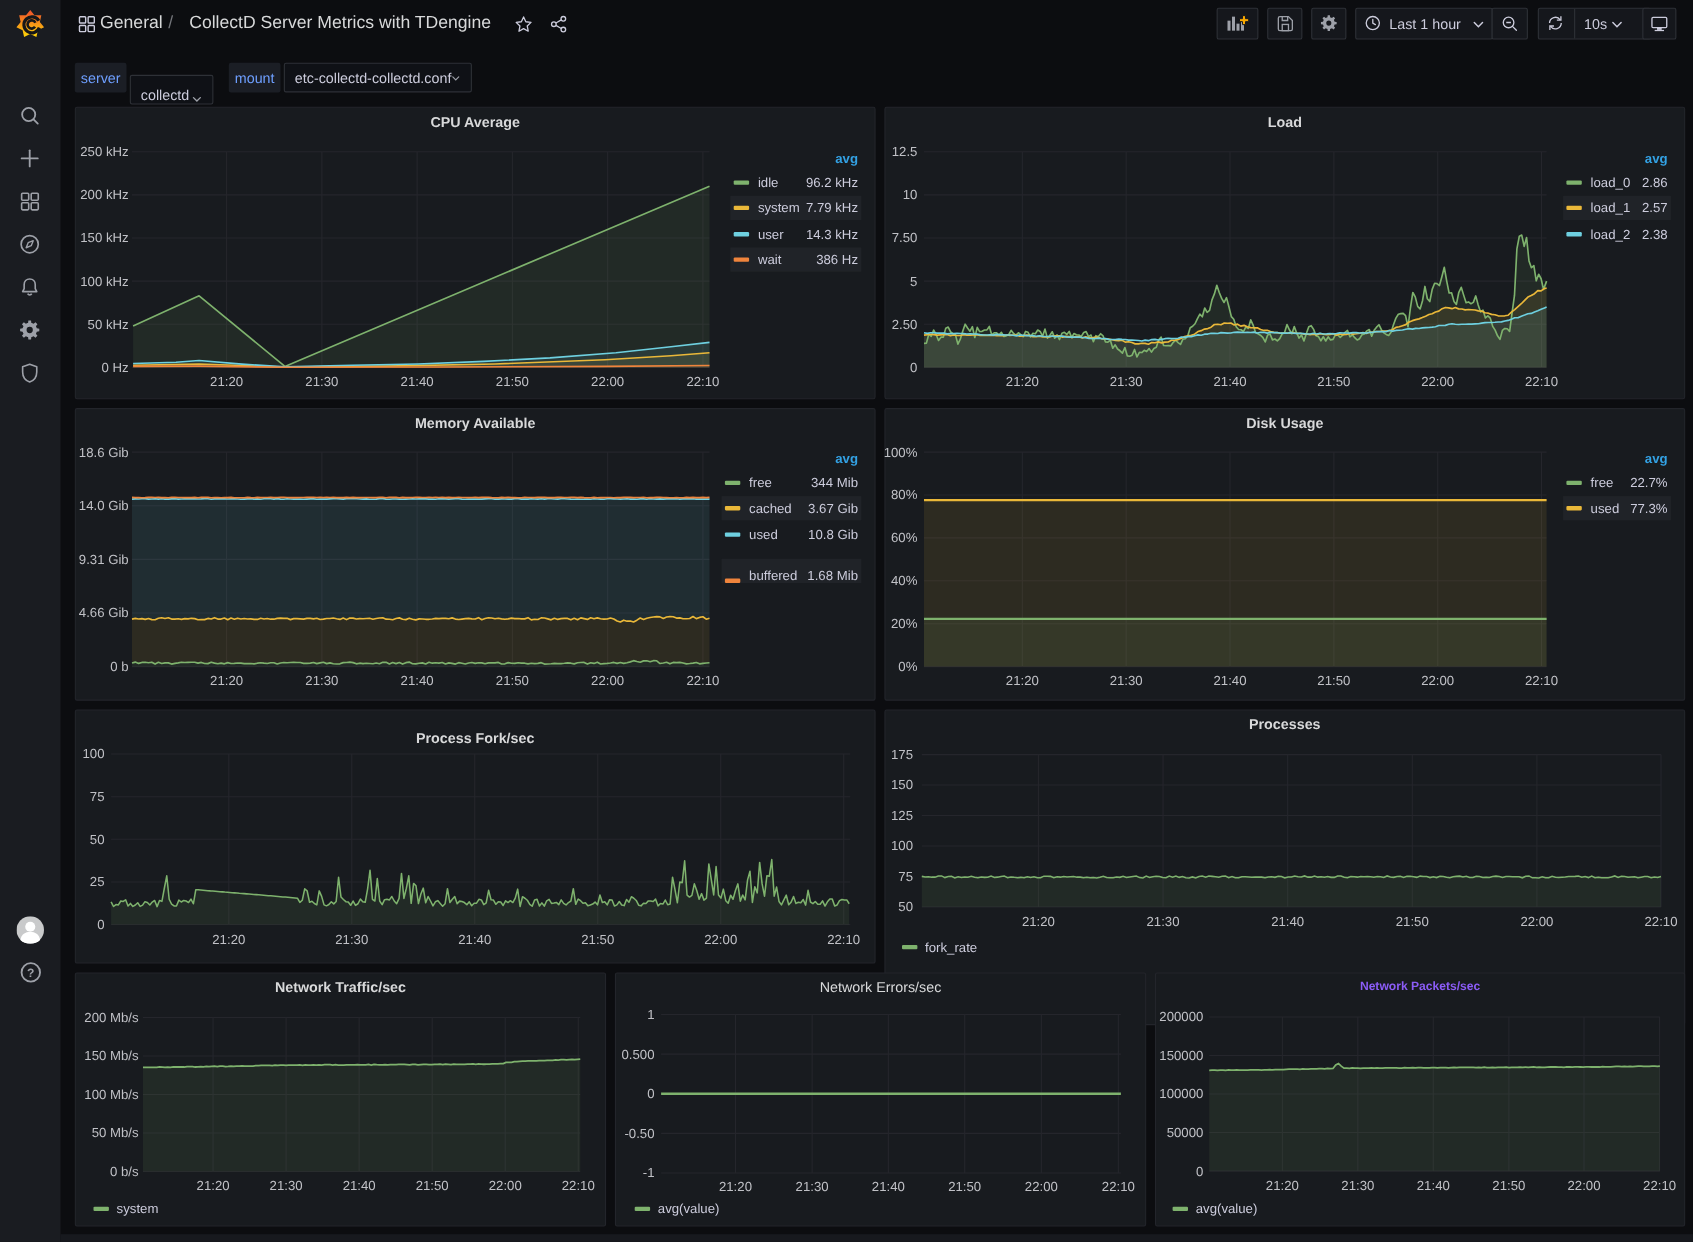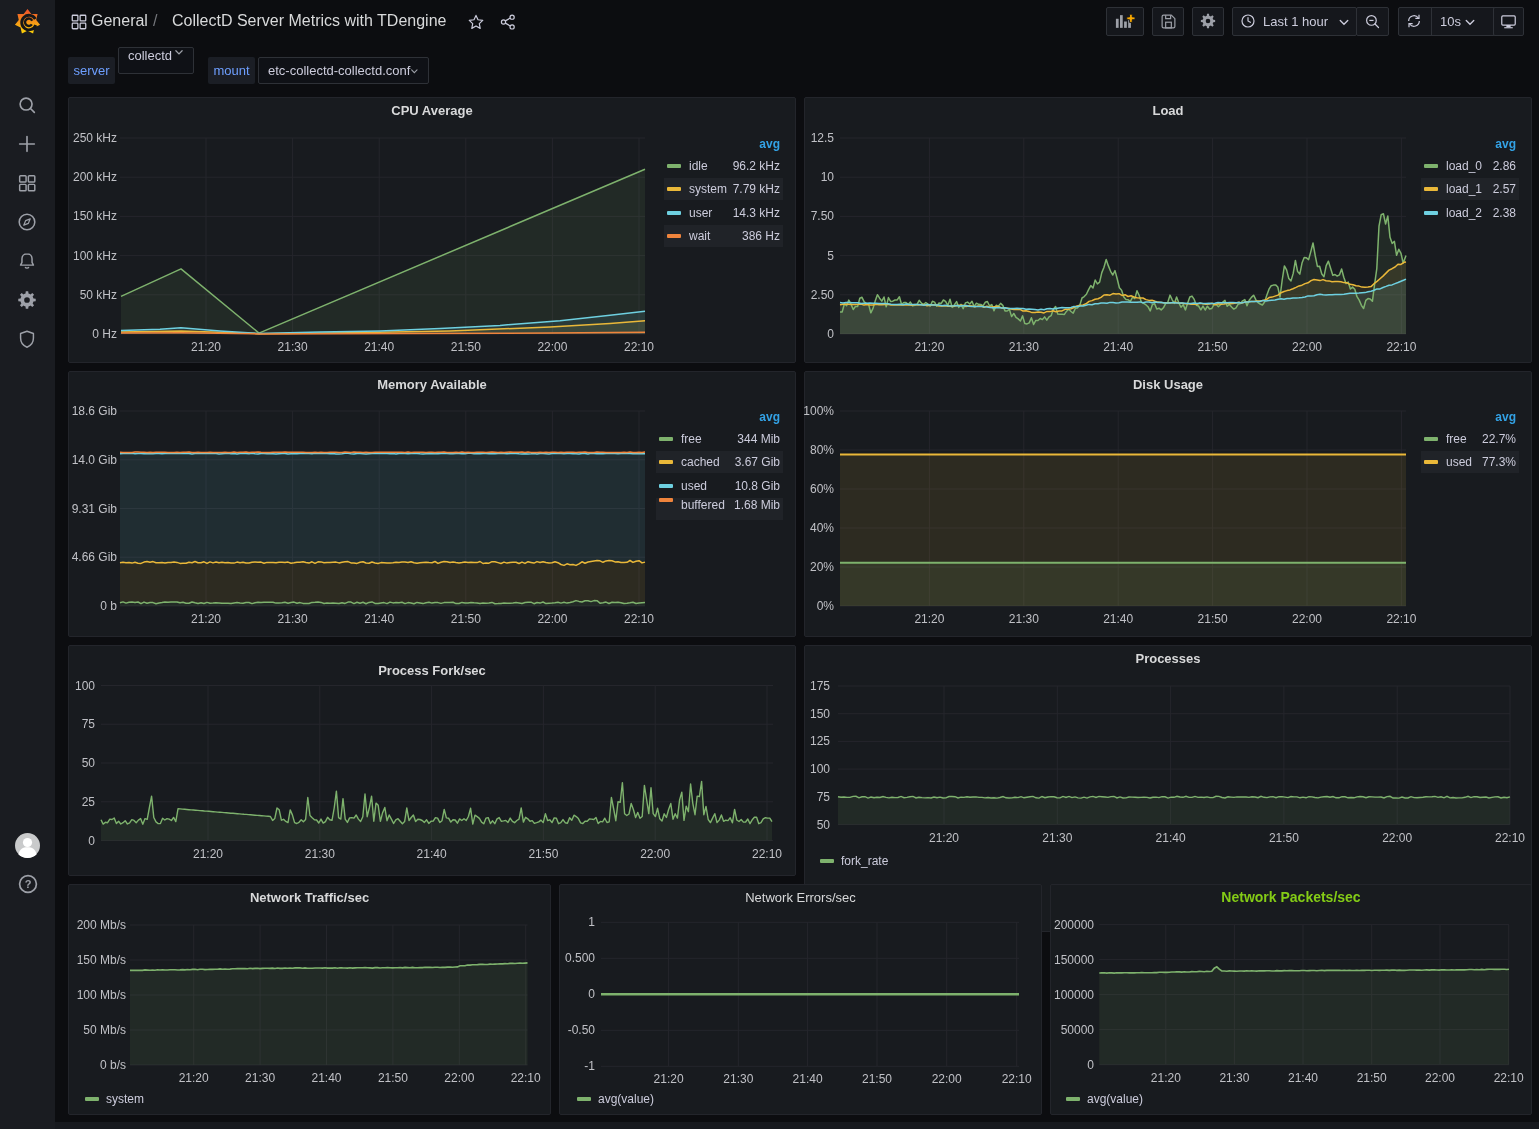--- a/index.html
+++ b/index.html
@@ -3,21 +3,21 @@
 *{margin:0;padding:0}
 body{width:1539px;height:1129px;background:#0c0d10;font-family:"Liberation Sans",sans-serif;overflow:hidden;position:relative}
 </style></head>
 <body>
 <div style="position:absolute;left:0;top:0;width:55px;height:1129px;background:#1a1c21"></div>
 <div style="position:absolute;left:55px;top:1122px;width:1484px;height:7px;background:#17191e"></div>
 <div style="position:absolute;left:91px;top:12px;font-size:16px;color:#d8d9da">General</div>
 <div style="position:absolute;left:153px;top:12px;font-size:16px;color:#73757a">/</div>
 <div style="position:absolute;left:172px;top:12px;font-size:16px;color:#d8d9da">CollectD Server Metrics with TDengine</div>
 <div style="position:absolute;left:68px;top:57px;width:47px;height:27px;display:flex;align-items:center;justify-content:center;background:#1b1e25;border-radius:2px;font-size:13px;color:#6e9fff">server</div>
-<div style="position:absolute;left:118px;top:47px;width:76px;height:27px;box-sizing:border-box;background:#0f1116;border:1px solid #2e3137;border-radius:2px;font-size:13px;color:#ccccdc;display:flex;align-items:flex-start;justify-content:space-between;padding:0 9px">collectd<svg width="10" height="8" viewBox="0 0 16 12" fill="none">
+<div style="position:absolute;left:118px;top:68px;width:76px;height:27px;box-sizing:border-box;background:#0f1116;border:1px solid #2e3137;border-radius:2px;font-size:13px;color:#ccccdc;display:flex;align-items:flex-end;justify-content:space-between;padding:0 9px">collectd<svg width="10" height="8" viewBox="0 0 16 12" fill="none">
       <path d="M3 4 L8 9 L13 4" stroke="#9da0a8" stroke-width="2" stroke-linecap="round"></path>
     </svg></div>
 <div style="position:absolute;left:208px;top:57px;width:47px;height:27px;display:flex;align-items:center;justify-content:center;background:#1b1e25;border-radius:2px;font-size:13px;color:#6e9fff">mount</div>
 <div style="position:absolute;left:258px;top:57px;width:171px;height:27px;box-sizing:border-box;background:#0f1116;border:1px solid #2e3137;border-radius:2px;font-size:13px;color:#ccccdc;display:flex;align-items:center;justify-content:space-between;padding:0 9px;white-space:nowrap">etc-collectd-collectd.conf<svg width="10" height="8" viewBox="0 0 16 12" fill="none">
       <path d="M3 4 L8 9 L13 4" stroke="#9da0a8" stroke-width="2" stroke-linecap="round"></path>
     </svg></div>
 <div style="position:absolute;left:1106px;top:7px;width:38px;height:29px;background:#15171c;border:1px solid #2e3137;border-radius:2px;box-sizing:border-box"></div>
 <div style="position:absolute;left:1152px;top:7px;width:32px;height:29px;background:#15171c;border:1px solid #2e3137;border-radius:2px;box-sizing:border-box"></div>
 <div style="position:absolute;left:1192px;top:7px;width:32px;height:29px;background:#15171c;border:1px solid #2e3137;border-radius:2px;box-sizing:border-box"></div>
 <div style="position:absolute;left:1232px;top:7px;width:125px;height:29px;background:#15171c;border:1px solid #2e3137;border-radius:2px;box-sizing:border-box">
@@ -47,21 +47,21 @@
 <div style="position:absolute;left:804px;top:645px;width:728px;height:287px;background:#181b1f;border:1px solid #23252b;border-radius:2px;box-sizing:border-box">
     <div style="text-align:center;margin-top:4px;line-height:17px;font-size:13px;font-weight:bold;color:#d8d9da">Processes</div>
   </div>
 <div style="position:absolute;left:68px;top:884px;width:483px;height:231px;background:#181b1f;border:1px solid #23252b;border-radius:2px;box-sizing:border-box">
     <div style="text-align:center;margin-top:4px;line-height:17px;font-size:13px;font-weight:bold;color:#d8d9da">Network Traffic/sec</div>
   </div>
 <div style="position:absolute;left:559px;top:884px;width:483px;height:231px;background:#181b1f;border:1px solid #23252b;border-radius:2px;box-sizing:border-box">
     <div style="text-align:center;margin-top:4px;line-height:17px;font-size:13px;font-weight:normal;color:#d8d9da">Network Errors/sec</div>
   </div>
 <div style="position:absolute;left:1050px;top:884px;width:482px;height:231px;background:#181b1f;border:1px solid #23252b;border-radius:2px;box-sizing:border-box">
-    <div style="text-align:center;margin-top:4px;line-height:17px;font-size:14px;font-weight:bold;color:#84cc16">Network Packets/sec</div>
+    <div style="text-align:center;margin-top:4px;line-height:17px;font-size:11px;font-weight:bold;color:#8b5cf6">Network Packets/sec</div>
   </div>
 <svg style="position:absolute;left:0;top:0" width="1539" height="1129">
     <line x1="120" y1="138" x2="645" y2="138" stroke="#25262c" stroke-width="1"></line>
     <line x1="120" y1="177.2" x2="645" y2="177.2" stroke="#25262c" stroke-width="1"></line>
     <line x1="120" y1="216.4" x2="645" y2="216.4" stroke="#25262c" stroke-width="1"></line>
     <line x1="120" y1="255.6" x2="645" y2="255.6" stroke="#25262c" stroke-width="1"></line>
     <line x1="120" y1="294.8" x2="645" y2="294.8" stroke="#25262c" stroke-width="1"></line>
     <line x1="120" y1="334" x2="645" y2="334" stroke="#25262c" stroke-width="1"></line>
     <line x1="206" y1="138" x2="206" y2="334" stroke="#25262c" stroke-width="1"></line>
     <line x1="292.6" y1="138" x2="292.6" y2="334" stroke="#25262c" stroke-width="1"></line>
@@ -350,21 +350,21 @@
     <div style="display:flex;align-items:center;height:22px;margin-top:1.5px;background:rgba(204,204,220,0.05);padding:0 3px">
       <span style="width:14px;height:4px;border-radius:1px;background:#EAB839;flex:none"></span>
       <span style="margin-left:8px">cached</span>
       <span style="margin-left:auto">3.67 Gib</span>
     </div>
     <div style="display:flex;align-items:center;height:22px;margin-top:1.5px;padding:0 3px">
       <span style="width:14px;height:4px;border-radius:1px;background:#6ED0E0;flex:none"></span>
       <span style="margin-left:8px">used</span>
       <span style="margin-left:auto">10.8 Gib</span>
     </div>
-    <div style="display:flex;align-items:flex-start;height:22px;margin-top:1px;background:rgba(204,204,220,0.05);padding:0 3px">
+    <div style="display:flex;align-items:flex-end;height:22px;margin-top:11px;background:rgba(204,204,220,0.05);padding:0 3px">
       <span style="width:14px;height:4px;border-radius:1px;background:#EF843C;flex:none"></span>
       <span style="margin-left:8px">buffered</span>
       <span style="margin-left:auto">1.68 Mib</span>
     </div>
   </div>
 <div style="position:absolute;left:1421px;top:409px;width:98px;font-size:12px;color:#ccccdc">
     <div style="text-align:right;color:#33a2e5;font-weight:bold;height:17px;line-height:17px;padding-right:3px">avg</div>
     <div style="display:flex;align-items:center;height:22px;margin-top:1.5px;padding:0 3px">
       <span style="width:14px;height:4px;border-radius:1px;background:#7EB26D;flex:none"></span>
       <span style="margin-left:8px">free</span>

